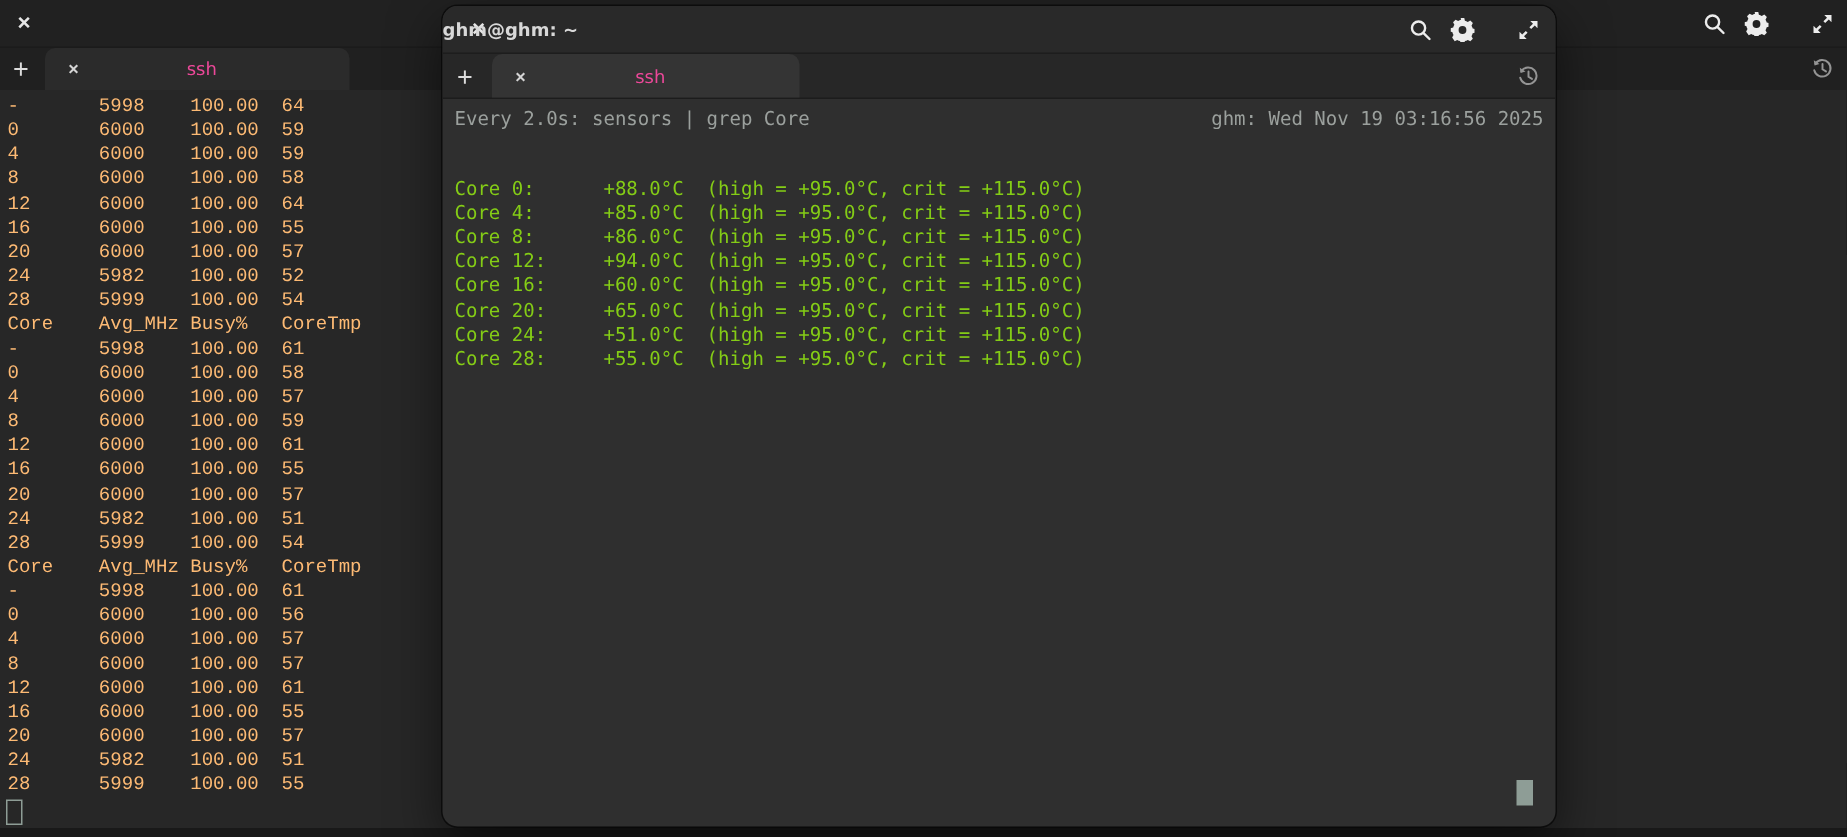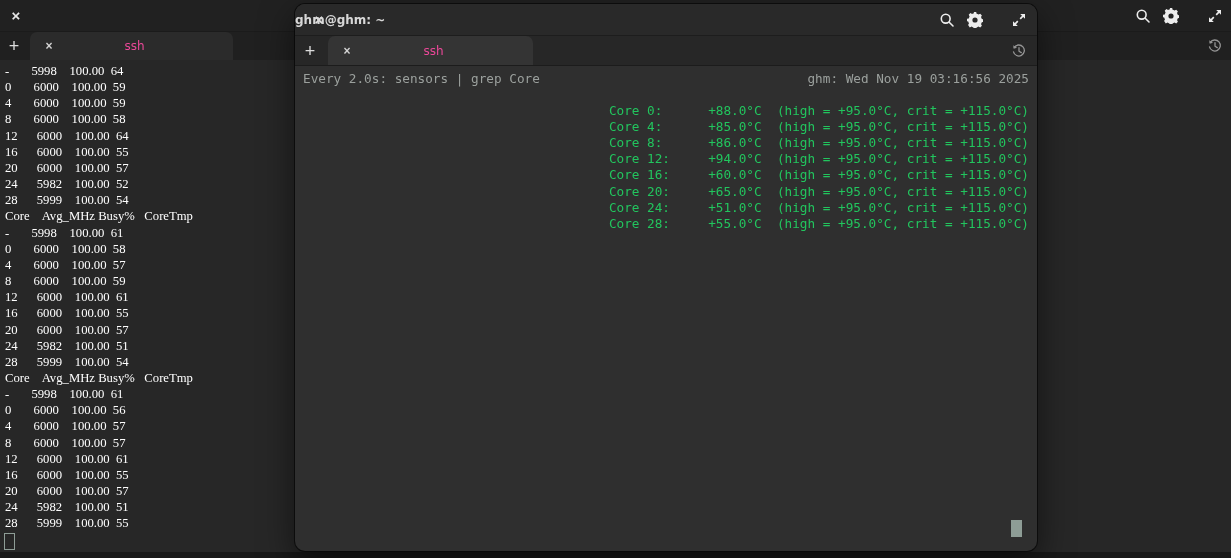--- a/index.html
+++ b/index.html
@@ -38,24 +38,24 @@
   .tab .tab-close{background:none;border:0;color:#d4d4d4;font-size:12px;font-weight:700;
                   line-height:1;padding:0;margin-left:12px;width:14px;}
   .tab .tab-label{flex:1;text-align:center;font-size:12px;color:#ec4899;padding-right:20px;}
   .bg-tab{width:203px;margin-left:4px;background:#2b2b2b;}
   .fg-tab{width:205px;margin-left:6px;background:#343434;}
   .history-btn{position:absolute;top:50%;transform:translateY(-50%);background:none;border:0;
                color:#949494;width:20px;height:20px;display:flex;align-items:center;justify-content:center;padding:0;}
 
   
   pre{margin:0;white-space:pre;}
-  .bg-output{position:absolute;left:5px;top:3px;font-family:Liberation Serif, serif;
-             font-size:12.7px;line-height:16.15px;color:#ffffff;}
+  .bg-output{position:absolute;left:5px;top:3px;font-family:Liberation Mono, monospace;
+             font-size:12.7px;line-height:16.15px;color:#fdba74;}
   .watch-header{display:flex;justify-content:space-between;color:#9ba09d;white-space:pre;}
-  .sensor-output{margin-top:16px;color:#22c55e;text-align:right;}
+  .sensor-output{margin-top:31px;color:#84cc16;}
 
   .bg-cursor{position:absolute;left:4px;top:533px;width:11px;height:17px;
              border:1px solid #8e9d96;background:transparent;}
   .fg-cursor{position:absolute;left:716px;top:516px;width:11px;height:17px;background:#8e9d96;}
 
   .bottom-strip{position:absolute;left:0;top:552px;width:1231px;height:6px;background:#191919;}
 
   svg{display:block;}
 </style>
 </head>

